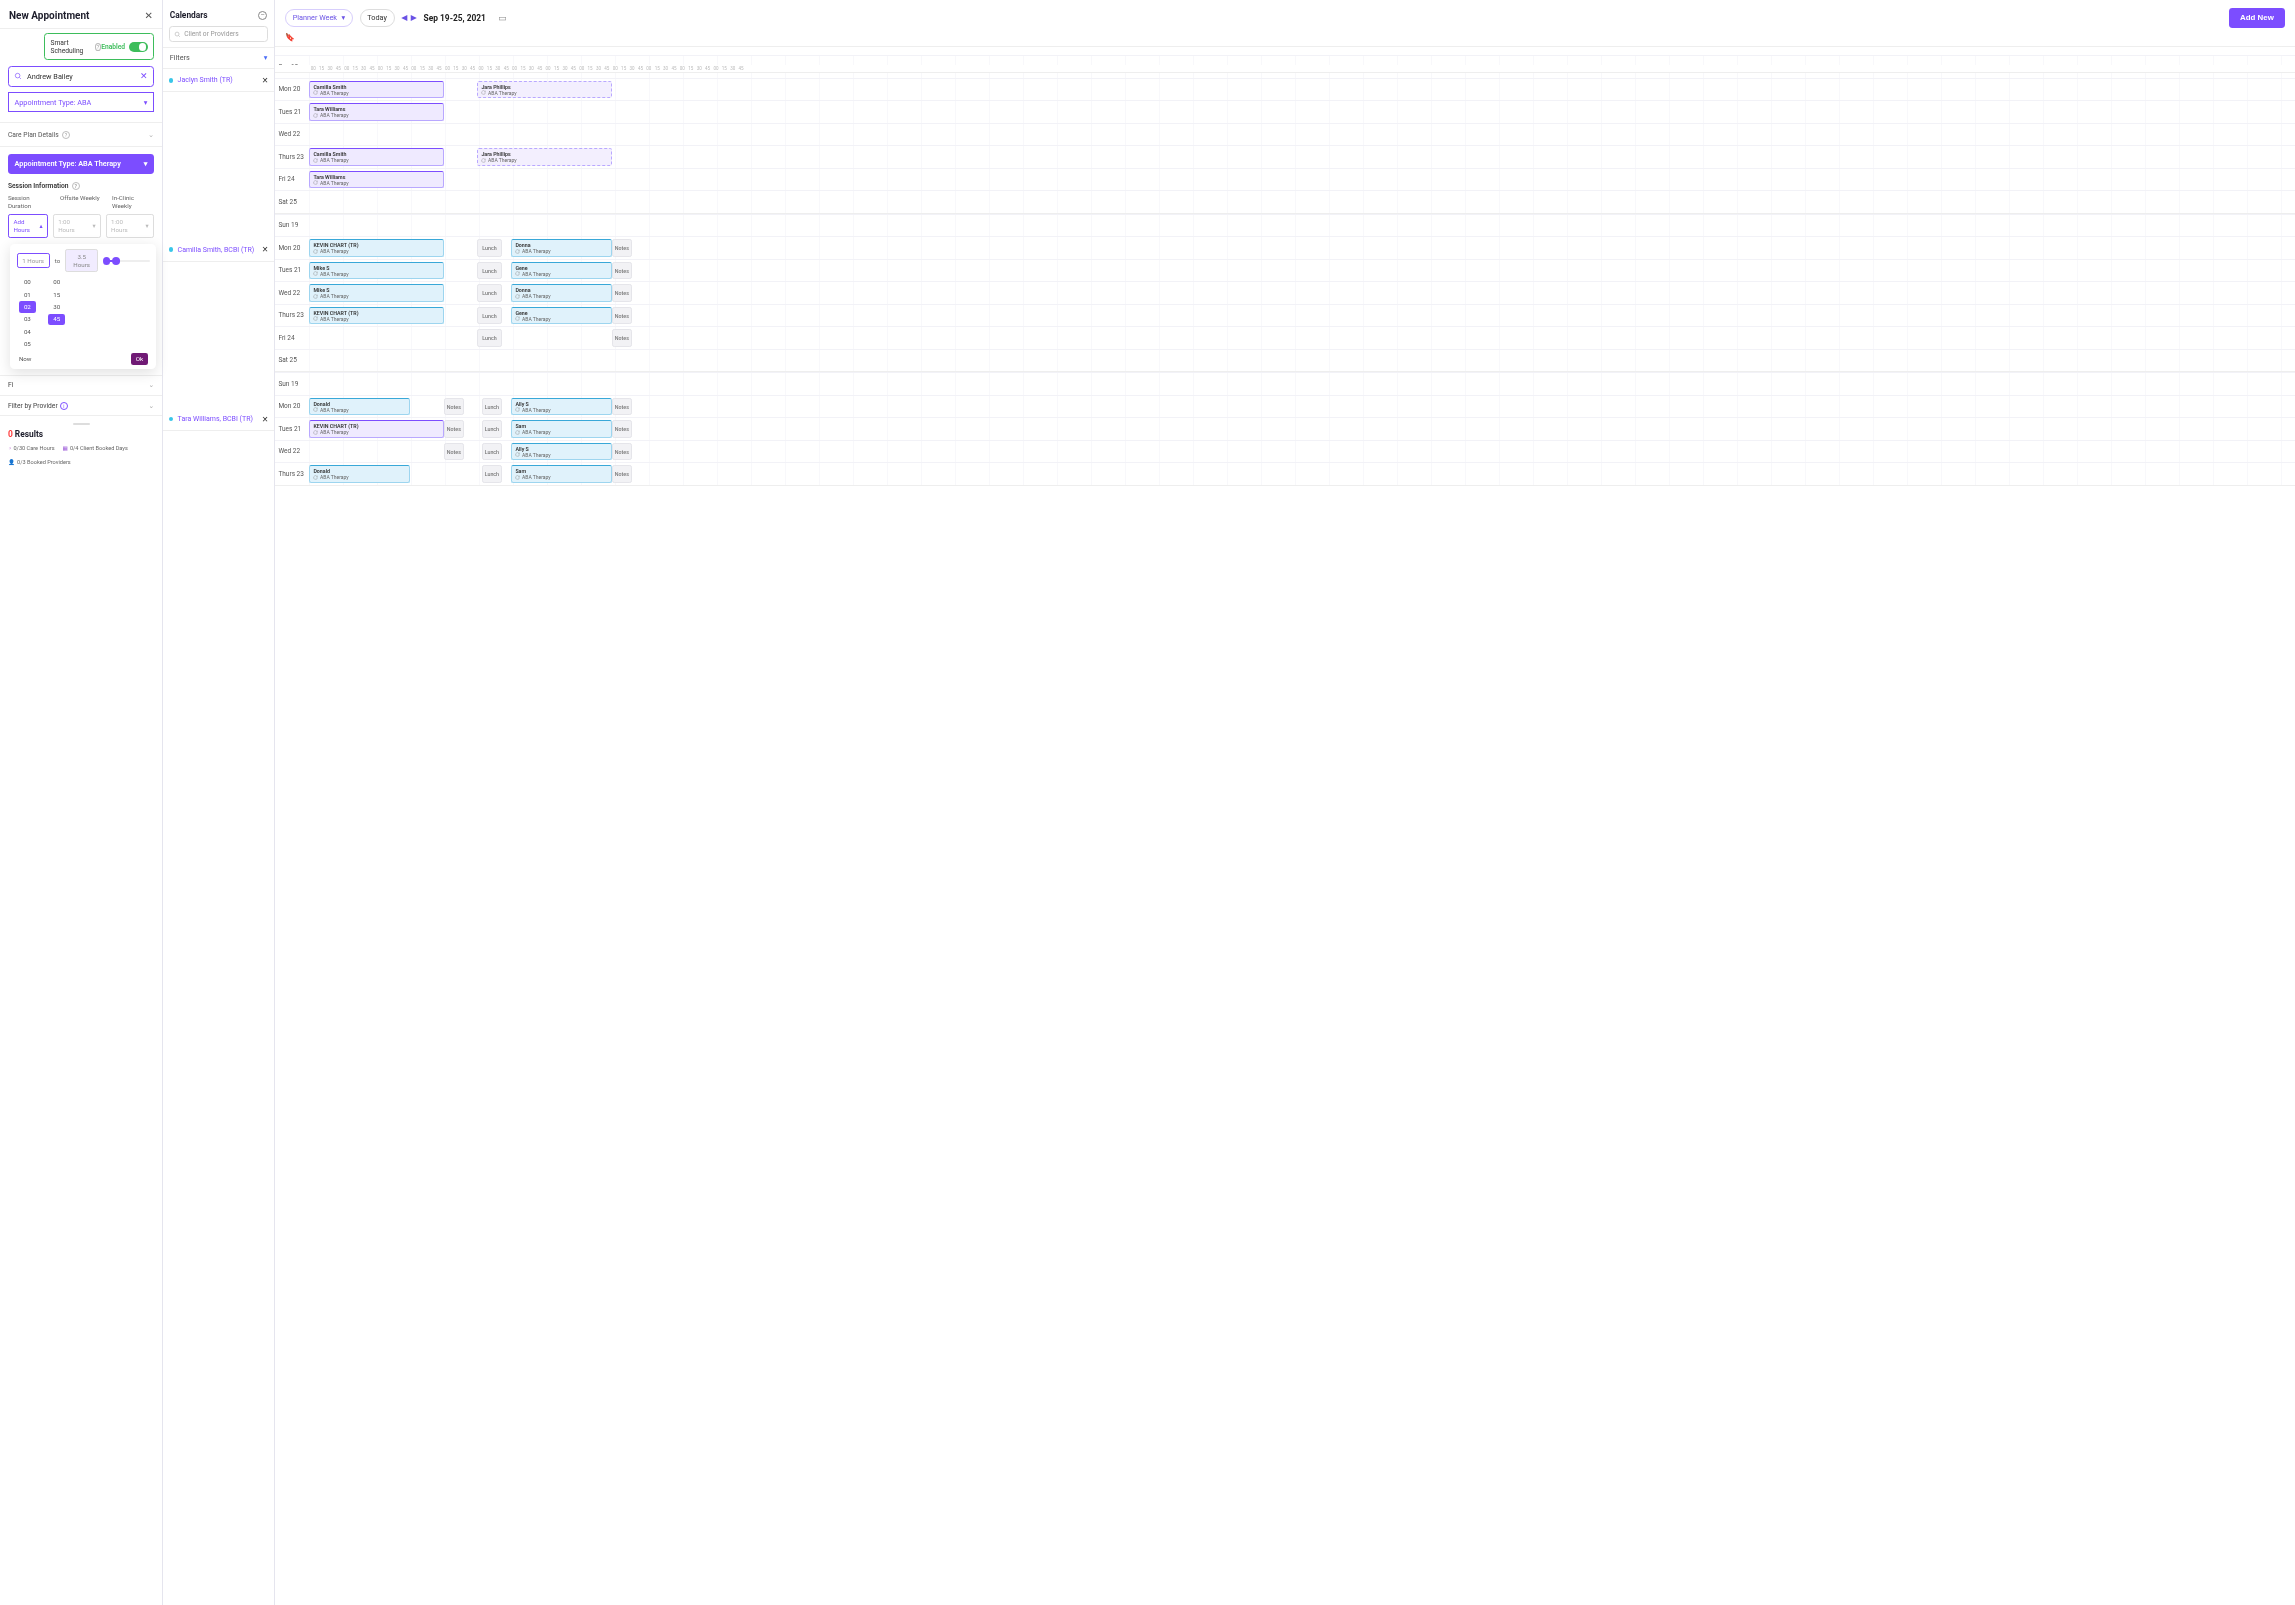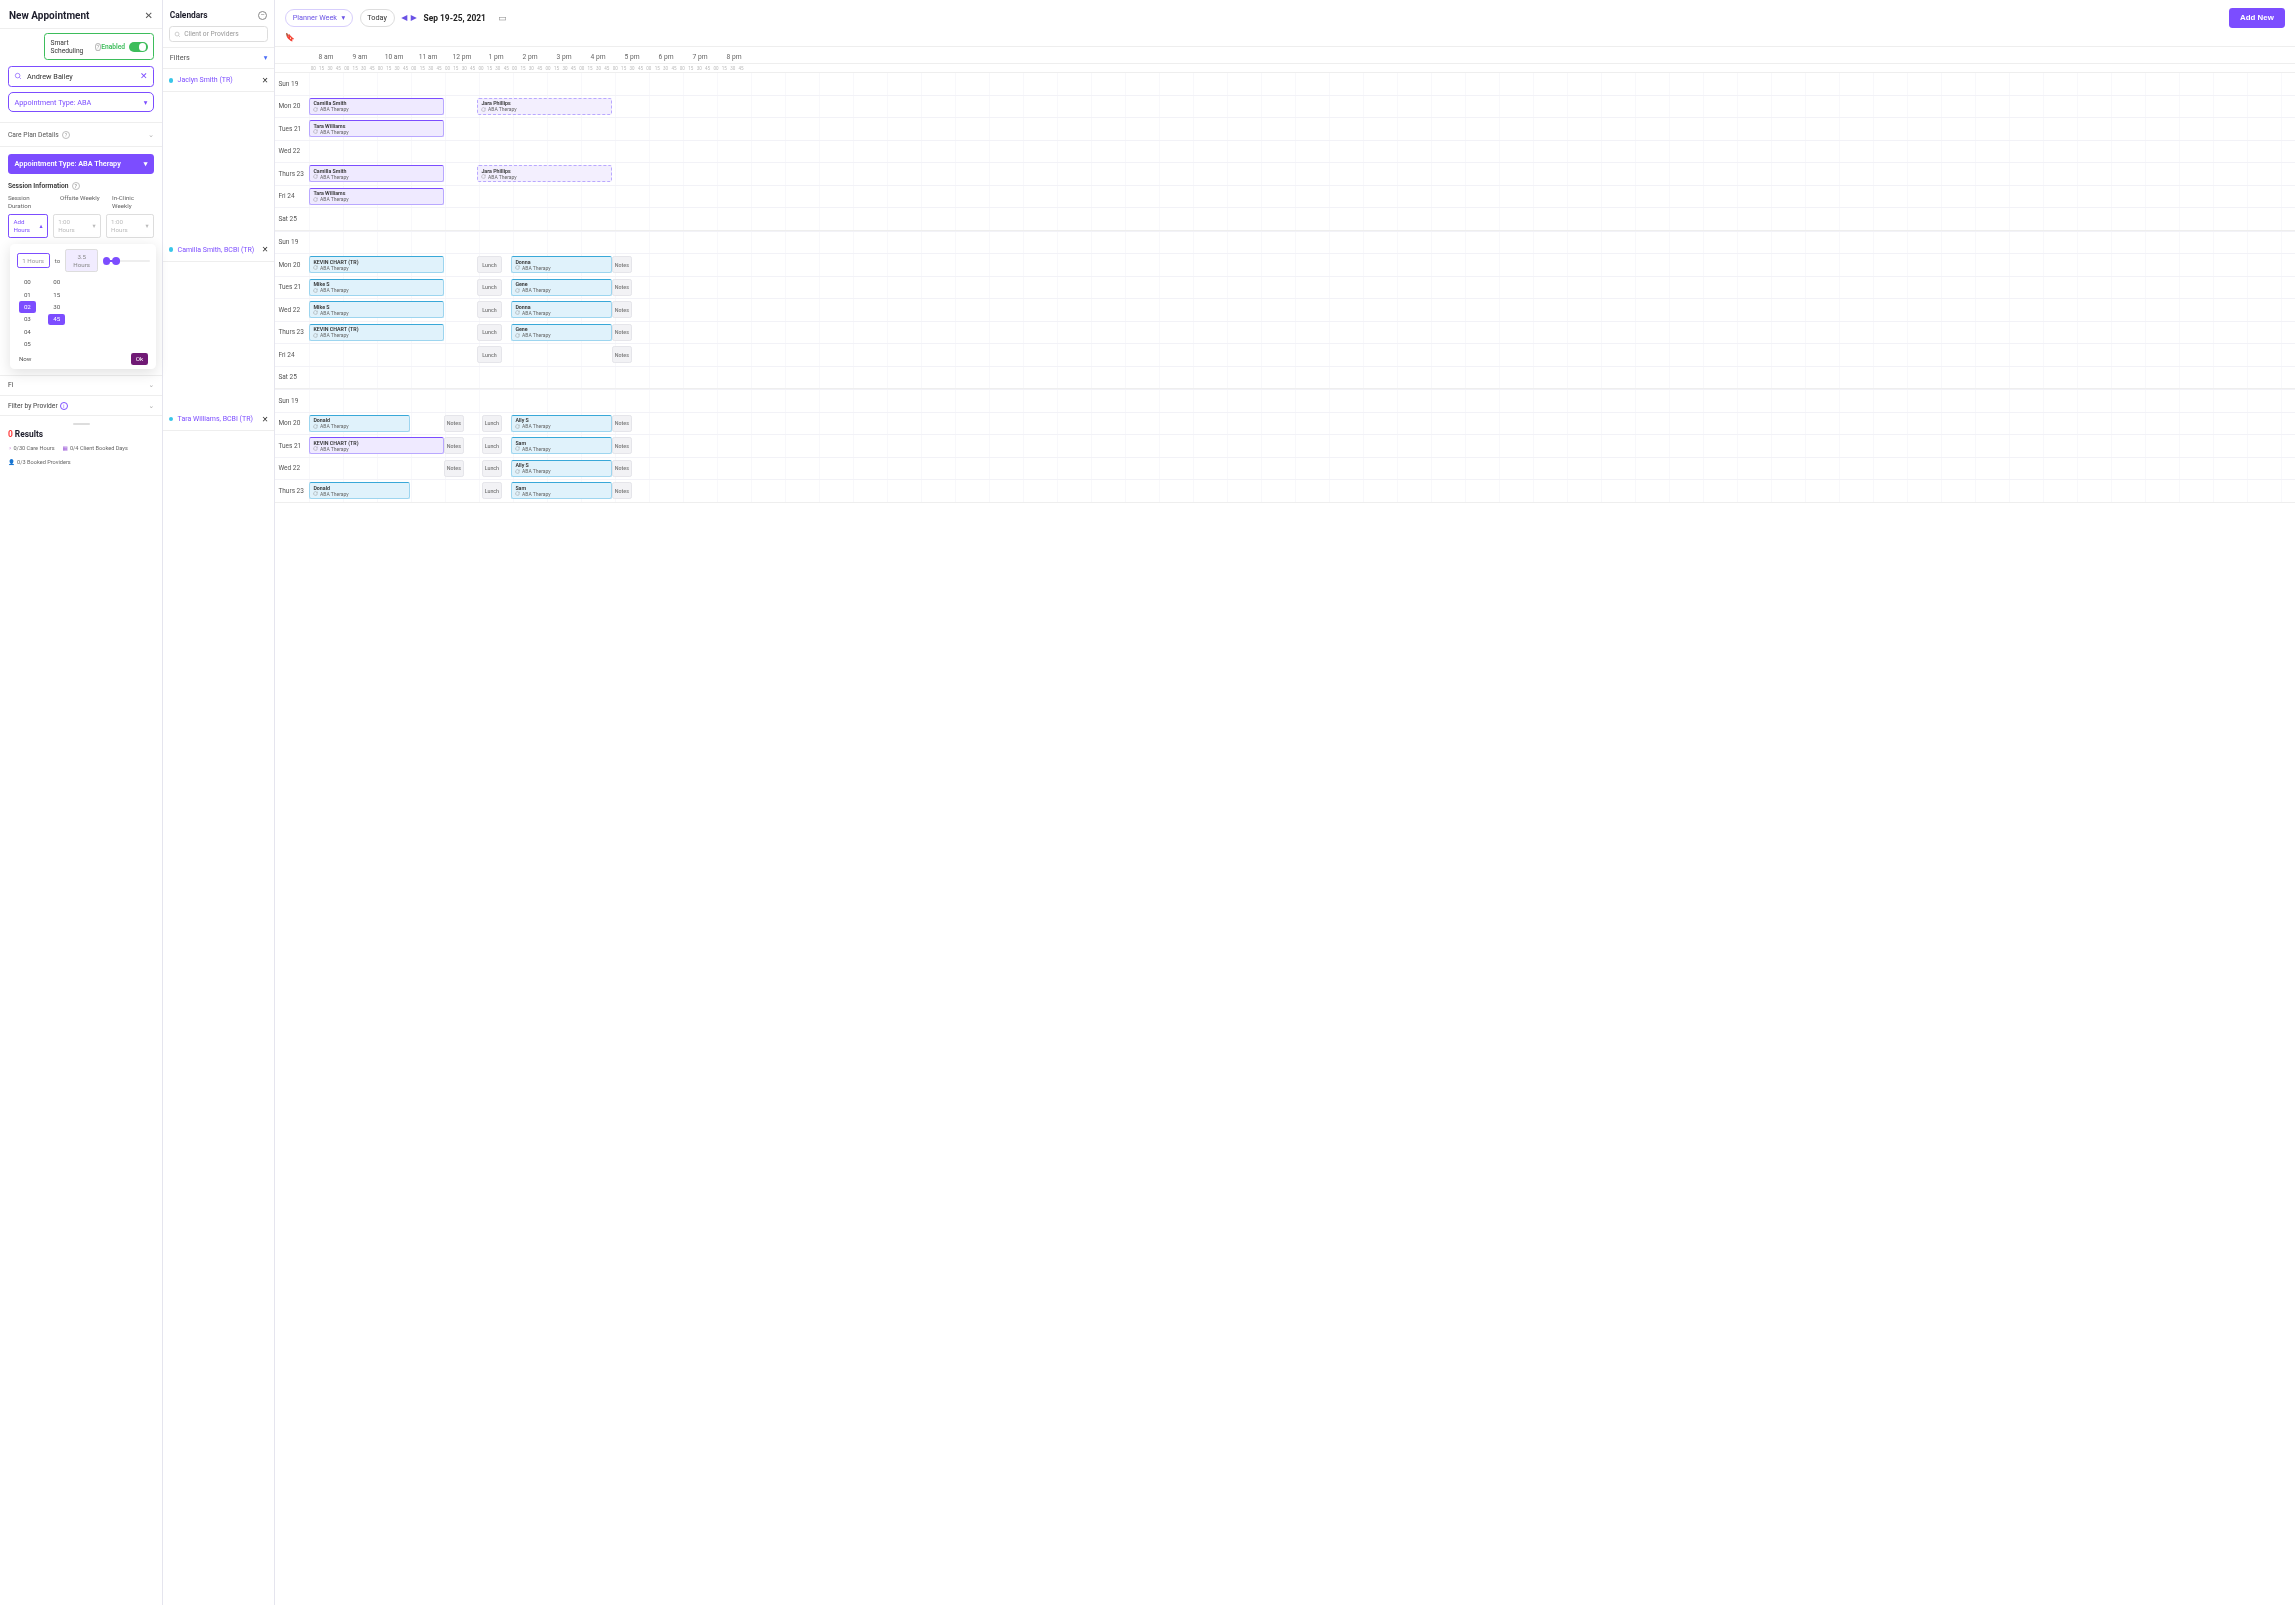--- a/index.html
+++ b/index.html
@@ -17,21 +17,21 @@
 .smart-sched .label { font-size: 6.7px; color: #333; display:flex; align-items:center; gap:3.4px; }
 .help-icon { width:7.9px; height:7.9px; border-radius:50%; border:0.6px solid #bbb; display:inline-flex; align-items:center; justify-content:center; font-size:5px; color:#999; }
 .smart-sched .status { color:#3dbd5b; font-size:6.7px; font-weight:600; display:flex; align-items:center; gap:3.4px; }
 .toggle { width:19px; height:10px; border-radius:5.6px; background:#3dbd5b; position:relative; }
 .toggle::after { content:""; position:absolute; right:1.1px; top:1.1px; width:7.9px; height:7.9px; border-radius:50%; background:#fff; }
 
 .input-purple { border:0.8px solid #7c4dff; border-radius:3.4px; padding:4.5px 5.6px; display:flex; align-items:center; gap:4.5px; margin-top:5.6px; }
 .input-purple svg { flex:0 0 auto; }
 .input-purple .val { flex:1; color:#333; font-size:7.3px; }
 .input-purple .clear { color:#7c4dff; font-size:9px; cursor:pointer; }
-.select-purple { border:0.8px solid #7c4dff; border-radius:5px; padding:4.5px 5.6px; display:flex; align-items:center; justify-content:space-between; margin-top:5.6px; color:#7c4dff; font-size:7.3px; }
+.select-purple { border:0.8px solid #7c4dff; border-radius:0; padding:4.5px 5.6px; display:flex; align-items:center; justify-content:space-between; margin-top:5.6px; color:#7c4dff; font-size:7.3px; }
 .select-purple .caret { color:#7c4dff; }
 
 .careplan { display:flex; align-items:center; justify-content:space-between; padding:6.7px 7.9px; border-top:0.6px solid #eee; border-bottom:0.6px solid #eee; margin-top:5.6px; }
 .careplan .lbl { font-size:6.7px; color:#555; display:flex; align-items:center; gap:3.4px; }
 .careplan .chev { color:#aaa; }
 
 .appt-type-bar { margin:6.7px 7.9px 4.5px; background:#7c4dff; color:#fff; border-radius:3.4px; padding:5.6px 6.7px; display:flex; align-items:center; justify-content:space-between; font-size:7.3px; font-weight:600; }
 .appt-type-bar .caret { color:#fff; }
 
 .sess-info { padding:0 7.9px; }
@@ -311,36 +311,20 @@
           <span>◀</span>
           <span>▶</span>
         </div>
         <span class="date-range">Sep 19-25, 2021</span>
         <span class="cal-ic">▭</span>
       </div>
       <button class="add-new">Add New</button>
     </div>
     <div class="bookmark-row"><span>🔖</span></div>
     <div class="grid-wrap">
-      <div class="time-head" id="time-head">
-          <div class="hcell"></div>
-          <div class="hcell">8 am</div>
-          <div class="hcell">9 am</div>
-          <div class="hcell">10 am</div>
-          <div class="hcell">11 am</div>
-          <div class="hcell">12 pm</div>
-          <div class="hcell">1 pm</div>
-          <div class="hcell">2 pm</div>
-          <div class="hcell">3 pm</div>
-          <div class="hcell">4 pm</div>
-          <div class="hcell">5 pm</div>
-          <div class="hcell">6 pm</div>
-          <div class="hcell">7 pm</div>
-          <div class="hcell">8 pm</div>
-        </div>
       <div class="sub-head" id="sub-head">
           <div class="scell"></div>
           <div class="scell">00</div>
           <div class="scell">15</div>
           <div class="scell">30</div>
           <div class="scell">45</div>
           <div class="scell">00</div>
           <div class="scell">15</div>
           <div class="scell">30</div>
           <div class="scell">45</div>

